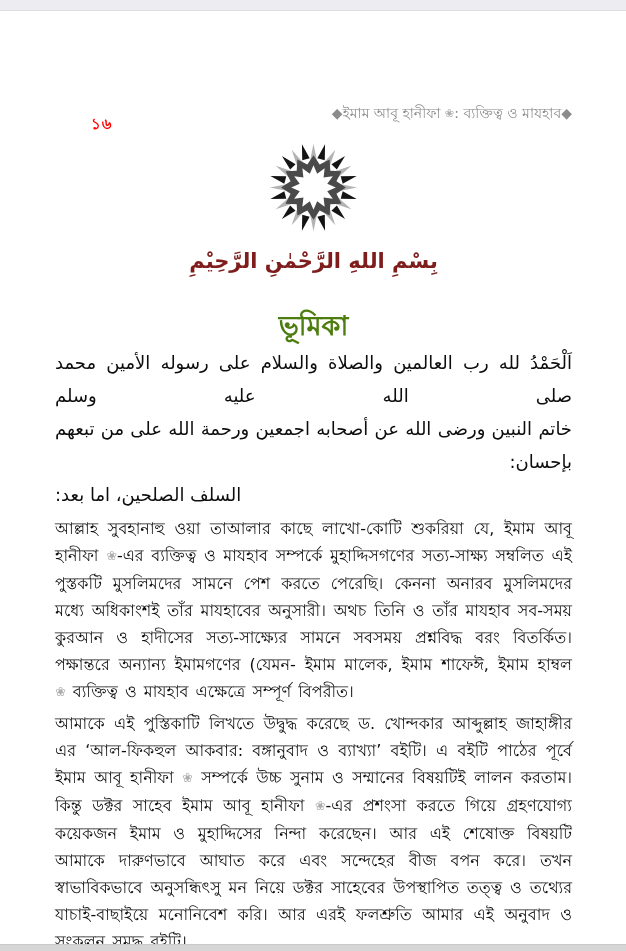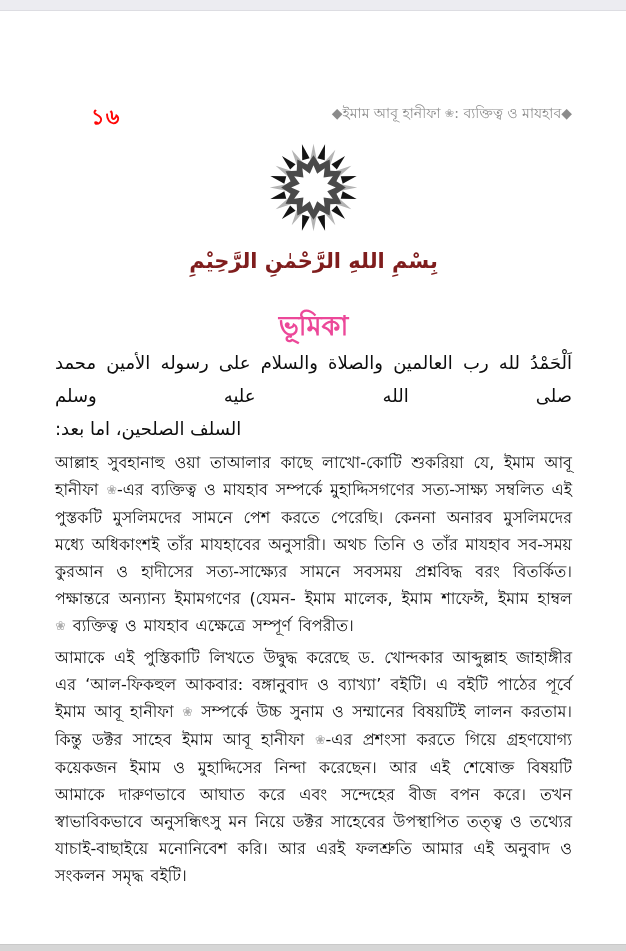--- a/index.html
+++ b/index.html
@@ -9,36 +9,36 @@
     background:#ffffff;
     overflow:hidden;
     font-family:"DejaVu Sans","Liberation Sans",sans-serif;
     color:#111111;
   }
   .top-edge{position:absolute;top:0;left:0;right:0;height:10px;background:#ececf1;border-bottom:1px solid #dddde2;}
   .bottom-edge{position:absolute;bottom:0;left:0;right:0;height:6px;background:#d6d6d6;border-top:1px solid #c9c9c9;}
   .content{position:absolute;top:0;left:55px;width:517px;}
   .header-row{position:relative;margin-top:100px;height:26px;}
   .page-num{
-    position:absolute;left:36px;top:1px;
-    color:#ff0606;font-weight:bold;font-size:21px;letter-spacing:1px;
+    position:absolute;left:36px;top:12px;
+    color:#ff0606;font-weight:bold;font-size:15px;letter-spacing:1px;
   }
   .header-title{
     text-align:right;color:#8b8b8b;font-size:14px;font-weight:500;
     white-space:nowrap;line-height:26px;
   }
   .ornament-wrap{text-align:center;margin-top:14px;height:96px;}
   .ornament-wrap svg{width:95px;height:95px;}
   .basmala{
     text-align:center;margin-top:10px;
     font-size:21px;font-weight:600;line-height:30px;direction:rtl;color:#7f1d1d;
   }
   .section-title{
     text-align:center;margin-top:30px;
-    font-size:27px;font-weight:bold;line-height:40px;color:#ec4899;
+    font-size:27px;font-weight:bold;line-height:40px;color:#4d7c0f;
   }
   .arabic-block{margin-top:0;font-size:18px;line-height:33px;direction:rtl;color:#0d0d0d;}
   .ar-line{text-align:justify;text-align-last:justify;}
   .ar-line.ar-last{text-align:right;text-align-last:left;}
   .para{
     margin-top:4px;font-size:16px;line-height:27px;
     text-align:justify;color:#0e0e0e;font-weight:500;
     word-spacing:2px;
   }
   .para:first-of-type{margin-top:10px;}
@@ -87,20 +87,21 @@
           <polygon points="50.00,26.50 53.88,35.51 61.75,29.65 60.61,39.39 70.35,38.25 64.49,46.12 73.50,50.00 64.49,53.88 70.35,61.75 60.61,60.61 61.75,70.35 53.88,64.49 50.00,73.50 46.12,64.49 38.25,70.35 39.39,60.61 29.65,61.75 35.51,53.88 26.50,50.00 35.51,46.12 29.65,38.25 39.39,39.39 38.25,29.65 46.12,35.51 " fill="#ffffff"></polygon>
         </svg>
     </div>
 
     <div class="basmala">بِسْمِ اللهِ الرَّحْمٰنِ الرَّحِيْمِ</div>
 
     <div class="section-title">ভূমিকা</div>
 
     <div class="arabic-block">
       <div class="ar-line">اَلْحَمْدُ لله رب العالمين والصلاة والسلام على رسوله الأمين محمد صلى الله عليه وسلم</div>
+      <div class="ar-line">خاتم النبين ورضى الله عن أصحابه اجمعين ورحمة الله على من تبعهم بإحسان:</div>
       <div class="ar-line ar-last">السلف الصلحين، اما بعد:</div>
     </div>
 
     <div class="para sealable">আল্লাহ সুবহানাহু ওয়া তাআলার কাছে লাখো-কোটি শুকরিয়া যে, ইমাম আবূ হানীফা <span class="seal">❀</span>-এর ব্যক্তিত্ব ও মাযহাব সম্পর্কে মুহাদ্দিসগণের সত্য-সাক্ষ্য সম্বলিত এই পুস্তকটি মুসলিমদের সামনে পেশ করতে পেরেছি। কেননা অনারব মুসলিমদের মধ্যে অধিকাংশই তাঁর মাযহাবের অনুসারী। অথচ তিনি ও তাঁর মাযহাব সব-সময় কুরআন ও হাদীসের সত্য-সাক্ষ্যের সামনে সবসময় প্রশ্নবিদ্ধ বরং বিতর্কিত। পক্ষান্তরে অন্যান্য ইমামগণের (যেমন- ইমাম মালেক, ইমাম শাফেঈ, ইমাম হাম্বল <span class="seal">❀</span> ব্যক্তিত্ব ও মাযহাব এক্ষেত্রে সম্পূর্ণ বিপরীত।</div>
     <div class="para sealable">আমাকে এই পুস্তিকাটি লিখতে উদ্বুদ্ধ করেছে ড. খোন্দকার আব্দুল্লাহ জাহাঙ্গীর এর ‘আল-ফিকহুল আকবার: বঙ্গানুবাদ ও ব্যাখ্যা’ বইটি। এ বইটি পাঠের পূর্বে ইমাম আবূ হানীফা <span class="seal">❀</span> সম্পর্কে উচ্চ সুনাম ও সম্মানের বিষয়টিই লালন করতাম। কিন্তু ডক্টর সাহেব ইমাম আবূ হানীফা <span class="seal">❀</span>-এর প্রশংসা করতে গিয়ে গ্রহণযোগ্য কয়েকজন ইমাম ও মুহাদ্দিসের নিন্দা করেছেন। আর এই শেষোক্ত বিষয়টি আমাকে দারুণভাবে আঘাত করে এবং সন্দেহের বীজ বপন করে। তখন স্বাভাবিকভাবে অনুসন্ধিৎসু মন নিয়ে ডক্টর সাহেবের উপস্থাপিত তত্ত্ব ও তথ্যের যাচাই-বাছাইয়ে মনোনিবেশ করি। আর এরই ফলশ্রুতি আমার এই অনুবাদ ও সংকলন সমৃদ্ধ বইটি।</div>
 
   </div>
 
   <div class="bottom-edge"></div>
 </div>

